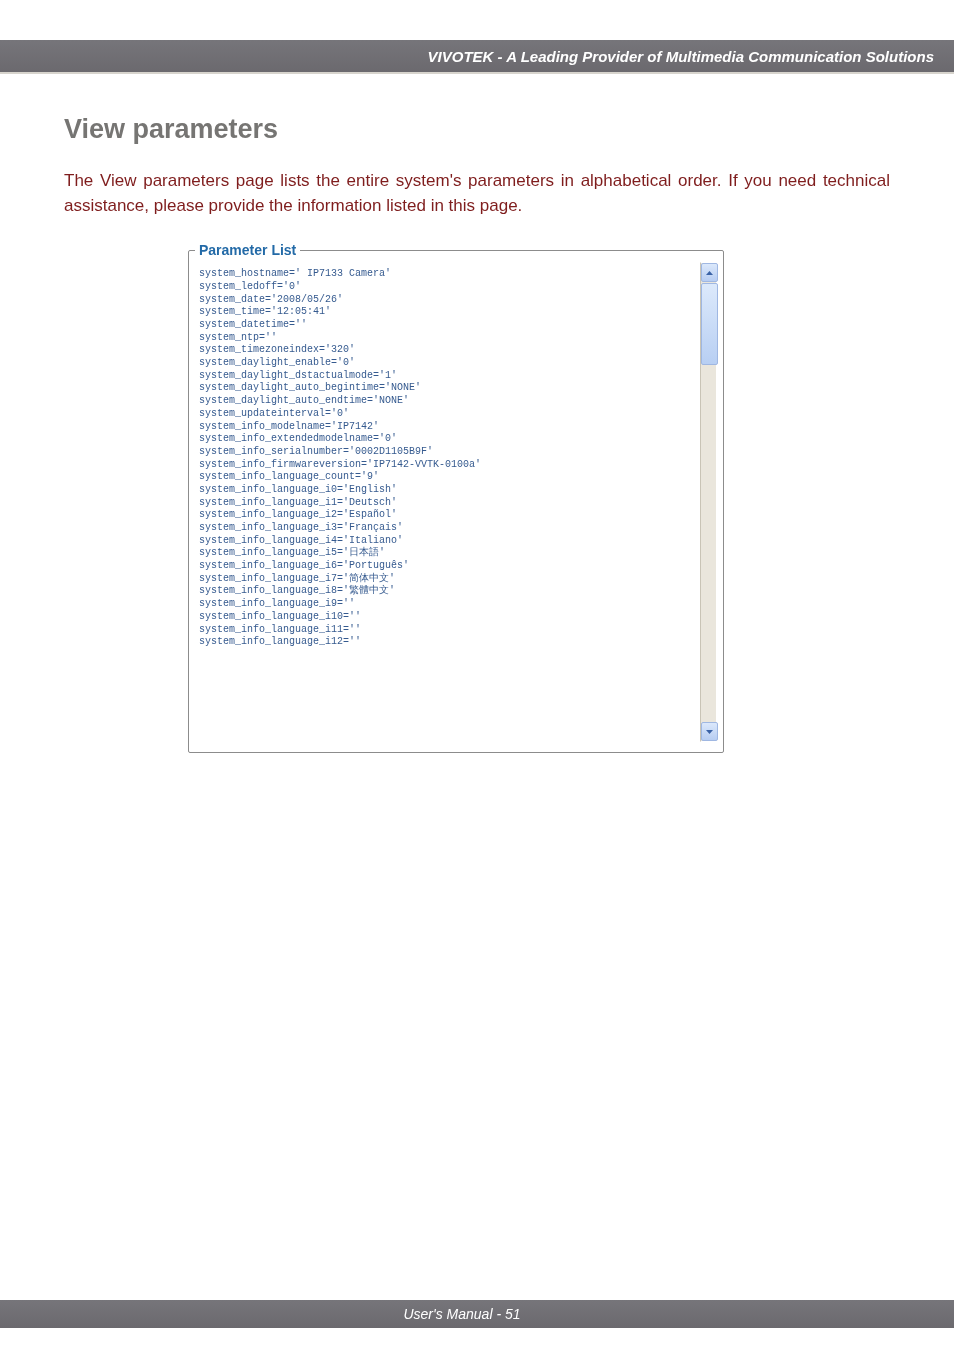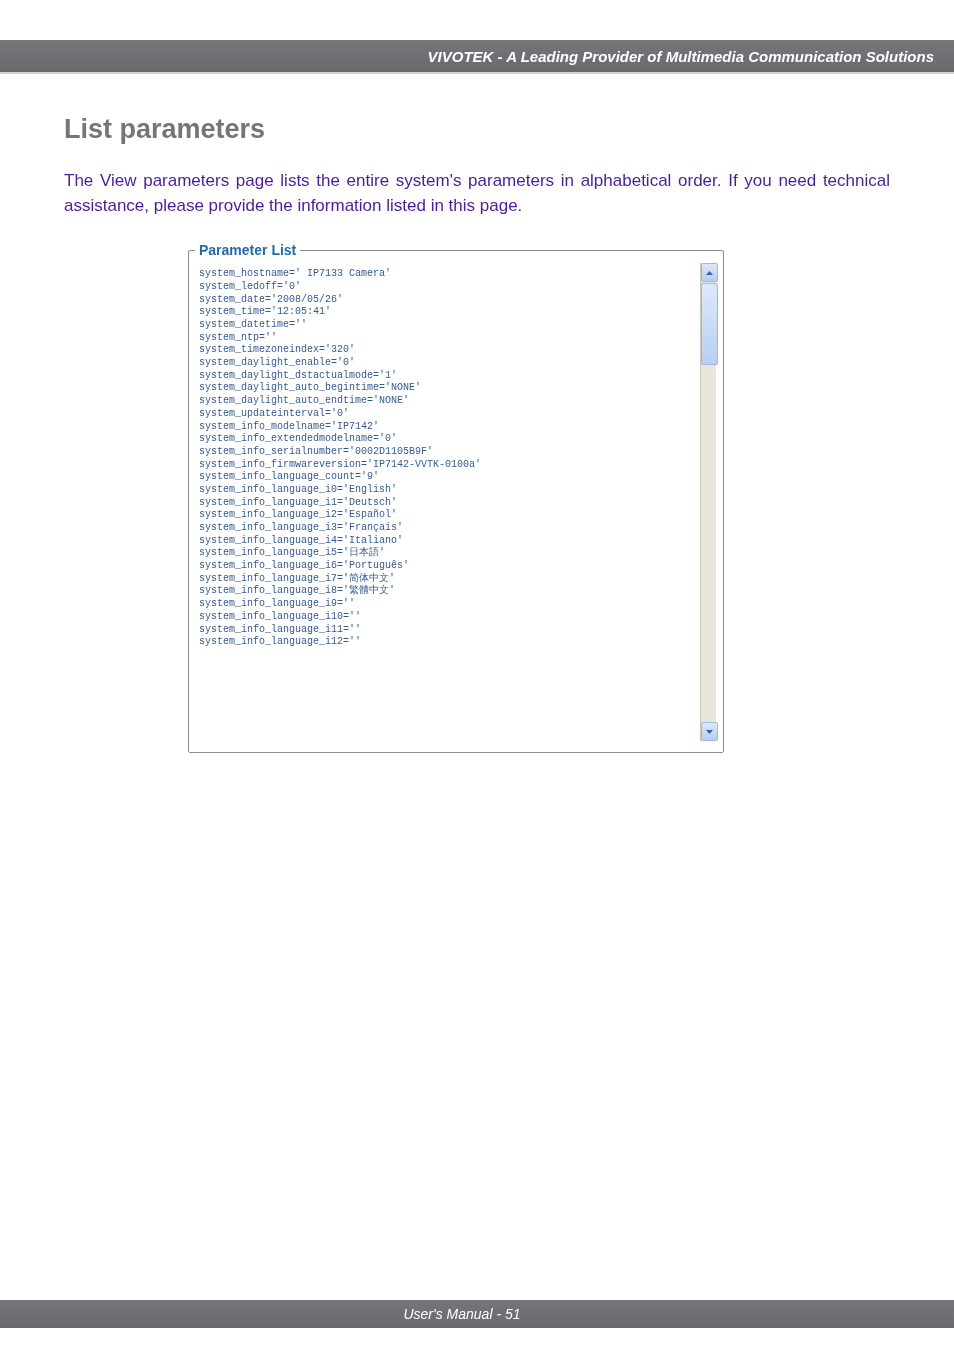--- a/index.html
+++ b/index.html
@@ -1,20 +1,20 @@
 <!DOCTYPE html>
 <html><head>
 <meta charset="utf-8">
 <style>
   html,body{margin:0;padding:0;background:#fff;font-family:Arial,Helvetica,sans-serif;color:#333;}
   .page{width:954px;height:1350px;box-sizing:border-box;padding-top:40px;position:relative;}
   .header-bar{background:#6f6d72;background:linear-gradient(#76757a,#6b696e);height:32px;color:#fff;font-size:15px;font-style:italic;font-weight:bold;padding:0 20px;display:flex;align-items:center;justify-content:flex-end;border-bottom:2px solid #d7d4cd;}
   .content{padding:40px 64px 0 64px;}
   h2.section-title{color:#767573;font-size:27px;margin:0 0 24px 0;font-weight:bold;}
-  .section-desc{color:#4c1d95;font-size:17px;line-height:1.45;text-align:justify;margin:0 0 24px 0;}
+  .section-desc{color:#7f1d1d;font-size:17px;line-height:1.45;text-align:justify;margin:0 0 24px 0;}
   .panel-wrap{margin-left:108px;width:568px;}
   fieldset.panel{border:1px solid #8c8c8c;border-radius:2px;padding:4px 6px 0 6px;margin:16px;}
   fieldset.panel legend{color:#236aa7;font-weight:bold;font-size:14px;padding:0 4px;}
   .param-area{position:relative;height:490px;}
   .param-scroll{position:absolute;left:0;right:20px;top:0;bottom:0;overflow:hidden;}
   pre.params{font-family:"Courier New",monospace;font-size:10px;color:#355a8f;white-space:pre;line-height:1.27;margin:6px 0 0 4px;}
   .scrollbar{position:absolute;right:0;top:0;bottom:10px;width:17px;background:#eae6dc;border:1px solid #fff;border-left:1px solid #c9c4b6;box-sizing:border-box;}
   .sb-btn{width:15px;height:17px;background:linear-gradient(#dbe8fb,#b7cdf2);border:1px solid #9fb7e2;border-radius:2px;margin:0 auto;display:flex;align-items:center;justify-content:center;}
   .sb-btn.up{position:absolute;top:0;left:0;}
   .sb-btn.down{position:absolute;bottom:0;left:0;}
@@ -25,21 +25,21 @@
 </style>
 </head>
 <body>
 
 <div class="page">
   <div class="header-bar">
     <span>VIVOTEK - A Leading Provider of Multimedia Communication Solutions</span>
   </div>
 
   <div class="content">
-    <h2 class="section-title">List parameters</h2>
+    <h2 class="section-title">View parameters</h2>
     <p class="section-desc">The View parameters page lists the entire system's parameters in alphabetical order. If you need technical assistance, please provide the information listed in this page.</p>
 
     <div class="panel-wrap">
       <fieldset class="panel">
         <legend>Parameter List</legend>
         <div class="param-area">
           <div class="param-scroll">
             <pre class="params" id="param-lines">system_hostname=' IP7133 Camera'
 system_ledoff='0'
 system_date='2008/05/26'

